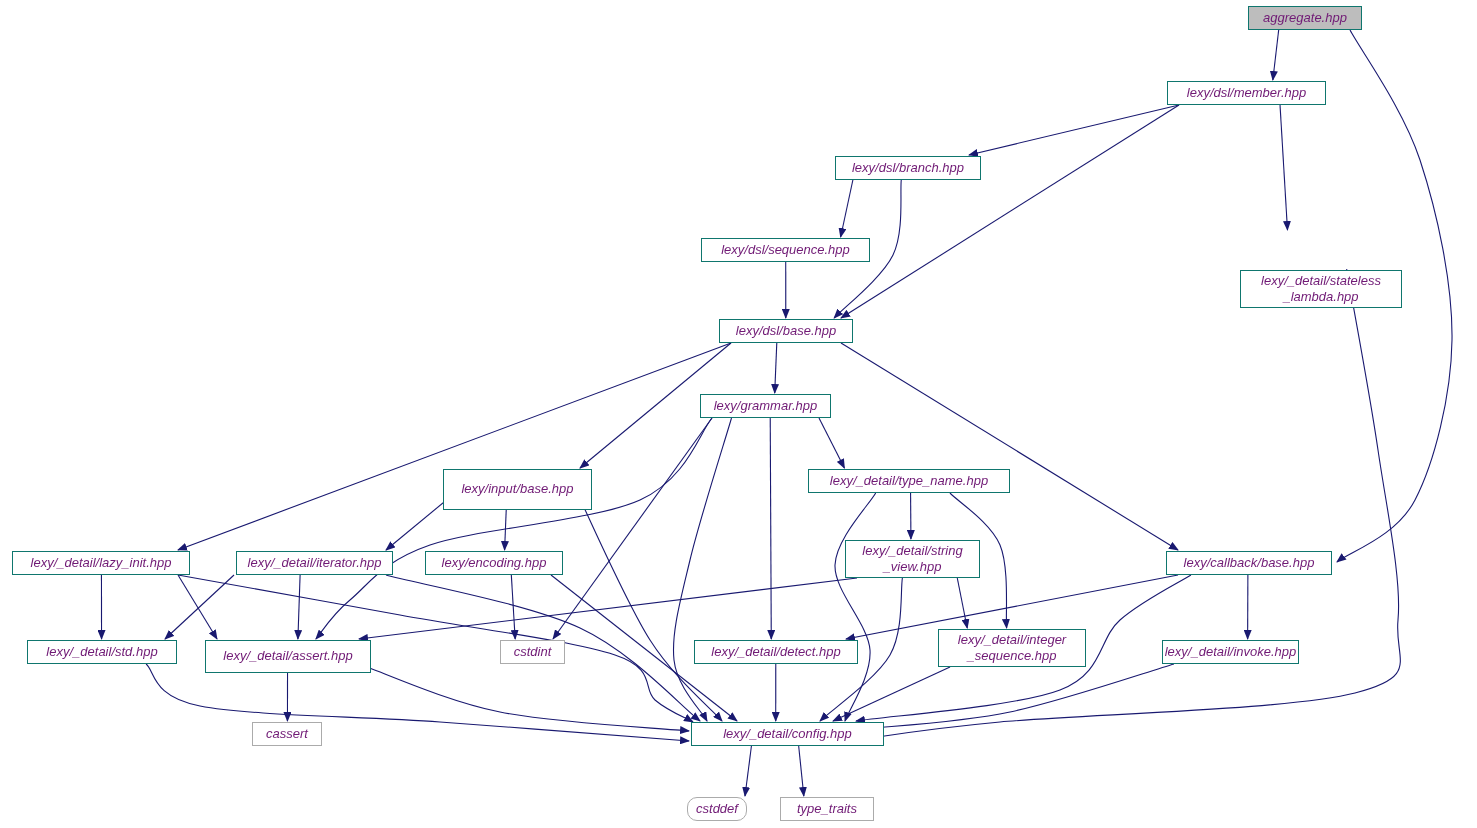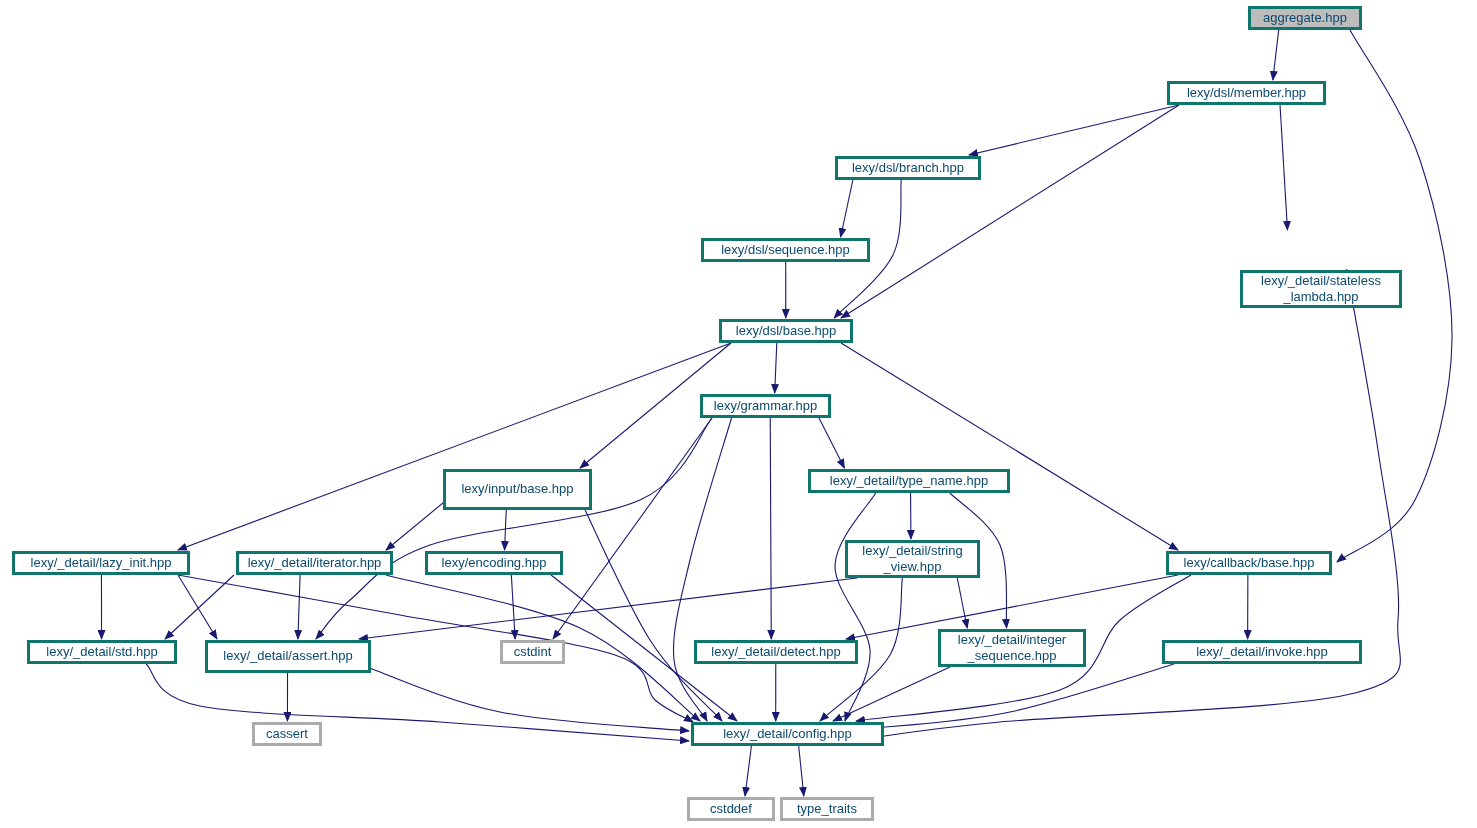--- a/index.html
+++ b/index.html
@@ -14,27 +14,28 @@
   }
   #edge-svg { position: absolute; left: 0; top: 0; width: 1477px; height: 828px; }
   .edge { fill: none; stroke: var(--edge-color, #191970); stroke-width: 1.1; }
   .node {
     position: absolute;
     display: flex;
     flex-direction: column;
     align-items: center;
     justify-content: center;
     background: #ffffff;
-    border: 3px solid #0f766e;
-    color: #0c4a6e;
+    border: 1px solid #0f766e;
+    color: #701a75;
     font-size: 13px;
     line-height: 1.25;
     text-align: center;
     white-space: nowrap;
     cursor: default;
+    font-style: italic;
   }
   .node.file { cursor: pointer; }
   .node.root { background: var(--root-fill, #bdbdbd); }
   .node.system { border-color: var(--system-border, #ababab); }
   .lbl { pointer-events: none; }
 </style>
 </head>
 <body>
 
 <div id="canvas" style="--edge-color: #191970; --root-fill: #bdbdbd; --system-border: #ababab; background: rgb(255, 255, 255);">
@@ -147,29 +148,29 @@
       <div class="node system" style="left: 500px; top: 640px; width: 65px; height: 24px;">
         <div class="lbl">cstdint</div>
       </div>
       <div class="node file" style="left: 694px; top: 640px; width: 164px; height: 24px;">
         <div class="lbl">lexy/_detail/detect.hpp</div>
       </div>
       <div class="node file" style="left: 938px; top: 629px; width: 148px; height: 38px;">
         <div class="lbl">lexy/_detail/integer</div>
         <div class="lbl">_sequence.hpp</div>
       </div>
-      <div class="node file" style="left: 1162px; top: 640px; width: 200px; height: 24px;">
+      <div class="node file" style="left: 1162px; top: 640px; width: 137px; height: 24px;">
         <div class="lbl">lexy/_detail/invoke.hpp</div>
       </div>
       <div class="node system" style="left: 252px; top: 722px; width: 70px; height: 24px;">
         <div class="lbl">cassert</div>
       </div>
       <div class="node file" style="left: 691px; top: 722px; width: 193px; height: 24px;">
         <div class="lbl">lexy/_detail/config.hpp</div>
       </div>
-      <div class="node system" style="left: 687px; top: 797px; width: 88px; height: 24px;">
+      <div class="node system" style="left: 687px; top: 797px; width: 60px; height: 24px; border-radius: 10px;">
         <div class="lbl">cstddef</div>
       </div>
       <div class="node system" style="left: 780px; top: 797px; width: 94px; height: 24px;">
         <div class="lbl">type_traits</div>
       </div>
     </div>
 </div>
 
 </body></html>

